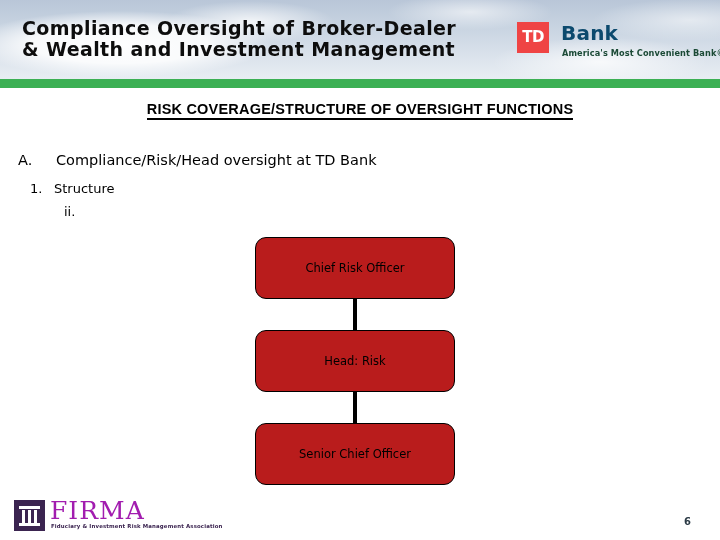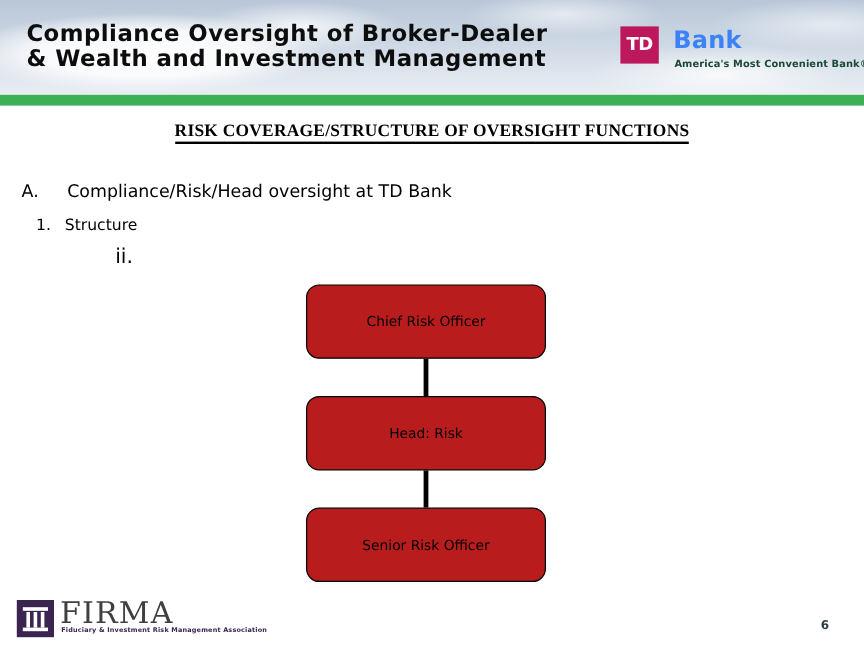--- a/index.html
+++ b/index.html
@@ -53,37 +53,37 @@
   
   #td-logo {
     position: absolute;
     left: 517px; top: 21px;
     width: 186px; height: 46px;
   }
   #td-mark {
     position: absolute;
     left: 0; top: 1px;
     width: 32px; height: 31px;
-    background: #be185d;
+    background: #ef4444;
     display: flex;
     align-items: center;
     justify-content: center;
   }
   #td-mark-text {
     color: #ffffff;
     font-family: "DejaVu Sans", sans-serif;
     font-size: 15px;
     font-weight: bold;
     letter-spacing: -0.5px;
     line-height: 1;
   }
   #td-wordmark {
     position: absolute;
     left: 44px; top: 0px;
-    color: #3b82f6;
+    color: #0c4a6e;
     font-family: "DejaVu Sans", sans-serif;
     font-size: 20px;
     font-weight: bold;
     letter-spacing: 0.2px;
   }
   #td-tagline {
     position: absolute;
     left: 45px; top: 27px;
     color: #1b4a36;
     font-family: "DejaVu Sans", sans-serif;
@@ -92,21 +92,21 @@
     letter-spacing: 0.1px;
     white-space: nowrap;
   }
 
   
   #section-heading {
     position: absolute;
     left: 0; top: 101px;
     width: 720px;
     text-align: center;
-    font-family: Liberation Serif, serif;
+    font-family: Liberation Sans, sans-serif;
     font-size: 14.5px;
     font-weight: bold;
     color: #000000;
     letter-spacing: 0.2px;
   }
   #section-heading span {
     border-bottom: 2px solid #000000;
     padding-bottom: 1px;
   }
 
@@ -128,22 +128,22 @@
     margin-bottom: 13px;
   }
   .level-a .marker { width: 38px; flex: 0 0 38px; }
   .level-1 {
     padding-left: 30px;
     font-size: 13px;
     margin-bottom: 8px;
   }
   .level-1 .marker { width: 24px; flex: 0 0 24px; }
   .level-ii {
-    padding-left: 96px;
-    font-size: 17px;
+    padding-left: 64px;
+    font-size: 13px;
   }
   .level-ii .marker { width: 21px; flex: 0 0 21px; }
 
   
   #org-chart {
     position: absolute;
     left: 255px; top: 237px;
     width: 202px; height: 249px;
   }
   .org-box {
@@ -188,21 +188,21 @@
   }
   .col-part { position: absolute; background: #ffffff; }
   #col-cap   { left: 5px;  top: 6px;  width: 21px; height: 3px; }
   #col-s1    { left: 8px;  top: 10px; width: 3px;  height: 13px; }
   #col-s2    { left: 14px; top: 10px; width: 3px;  height: 13px; }
   #col-s3    { left: 20px; top: 10px; width: 3px;  height: 13px; }
   #col-base  { left: 5px;  top: 23px; width: 21px; height: 3px; }
   #firma-word {
     position: absolute;
     left: 36px; top: -1px;
-    color: #404040;
+    color: #a21caf;
     font-family: "DejaVu Serif", serif;
     font-size: 25px;
     font-weight: normal;
     letter-spacing: 1px;
     line-height: 1;
   }
   #firma-tagline {
     position: absolute;
     left: 37px; top: 24px;
     color: #3b2450;
@@ -266,21 +266,21 @@
 <div id="org-chart">
 
   <div class="org-box" id="org-box-1">Chief Risk Officer</div>
 
   <div class="org-connector" id="org-connector-1"></div>
 
   <div class="org-box" id="org-box-2">Head: Risk</div>
 
   <div class="org-connector" id="org-connector-2"></div>
 
-  <div class="org-box" id="org-box-3">Senior Risk Officer</div>
+  <div class="org-box" id="org-box-3">Senior Chief Officer</div>
 
 </div>
 
 <div id="firma-logo">
   <div id="firma-mark">
     <span class="col-part" id="col-cap"></span>
     <span class="col-part" id="col-s1"></span>
     <span class="col-part" id="col-s2"></span>
     <span class="col-part" id="col-s3"></span>
     <span class="col-part" id="col-base"></span>

